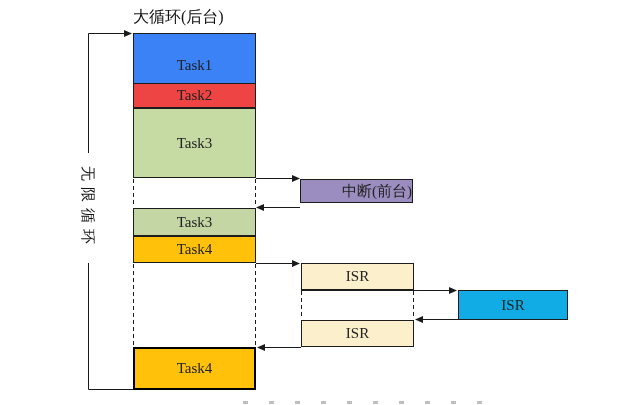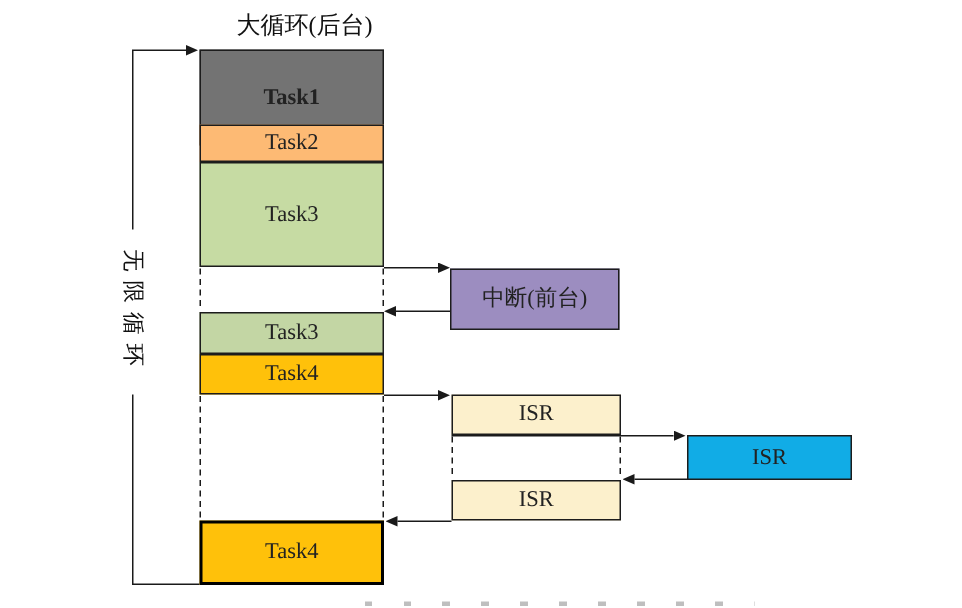--- a/index.html
+++ b/index.html
@@ -7,33 +7,33 @@
     position:relative;width:641px;height:405px;background:#ffffff;overflow:hidden;
     font-family:"Liberation Serif","DejaVu Serif",serif;color:#1a1a1a;
   }
   #wires{position:absolute;left:0;top:0;width:641px;height:405px;}
   .box{
     position:absolute;box-sizing:border-box;border:1px solid #1c1c1c;
     display:flex;align-items:center;justify-content:center;
     font-size:15px;line-height:1;color:#222;
   }
   
-  .b-task1 {left:133px;top:33px; width:123px;height:64px;background:#737373;font-weight:bold;}
-  .b-task2 {left:133px;top:83px; width:123px;height:25px;background:#fdba74;}
+  .b-task1 {left:133px;top:33px; width:123px;height:64px;background:#3b82f6;}
+  .b-task2 {left:133px;top:83px; width:123px;height:25px;background:#ef4444;}
   .b-task3 {left:133px;top:108px;width:123px;height:70px;background:#C6DBA3;}
   .b-task3b{left:133px;top:208px;width:123px;height:28px;background:#C3D6A4;}
   .b-task4 {left:133px;top:236px;width:123px;height:27px;background:#FFC10A;}
   .b-task4b{left:133px;top:347px;width:123px;height:43px;background:#FFC10A;border:2px solid #000;}
   
-  .b-int  {left:300px;top:179px;width:113px;height:41px;background:#9C8DC0;}
+  .b-int  {left:300px;top:179px;width:113px;height:24px;background:#9C8DC0;justify-content:flex-end;}
   .b-isr1 {left:301px;top:263px;width:113px;height:27px;background:#FCF0CC;}
   .b-isr2 {left:301px;top:320px;width:113px;height:27px;background:#FCF0CC;}
   .b-isrn {left:458px;top:290px;width:110px;height:30px;background:#11ACE6;}
   .caption-label{
-    position:absolute;font-size:16px;white-space:nowrap;text-align:center;color:#111;
+    position:absolute;font-size:16px;white-space:nowrap;text-align:left;color:#111;
   }
   #main-title{left:133px;top:7px;width:140px;}
   #nested-title{left:444px;top:262px;width:140px;font-size:15.5px;}
   #loop-label{
     position:absolute;left:33px;top:199px;width:110px;height:18px;
     transform:rotate(90deg);transform-origin:center center;
     background:#fff;text-align:center;font-size:15px;letter-spacing:6px;
     line-height:18px;white-space:nowrap;color:#111;
   }
   #caption-cutoff{

